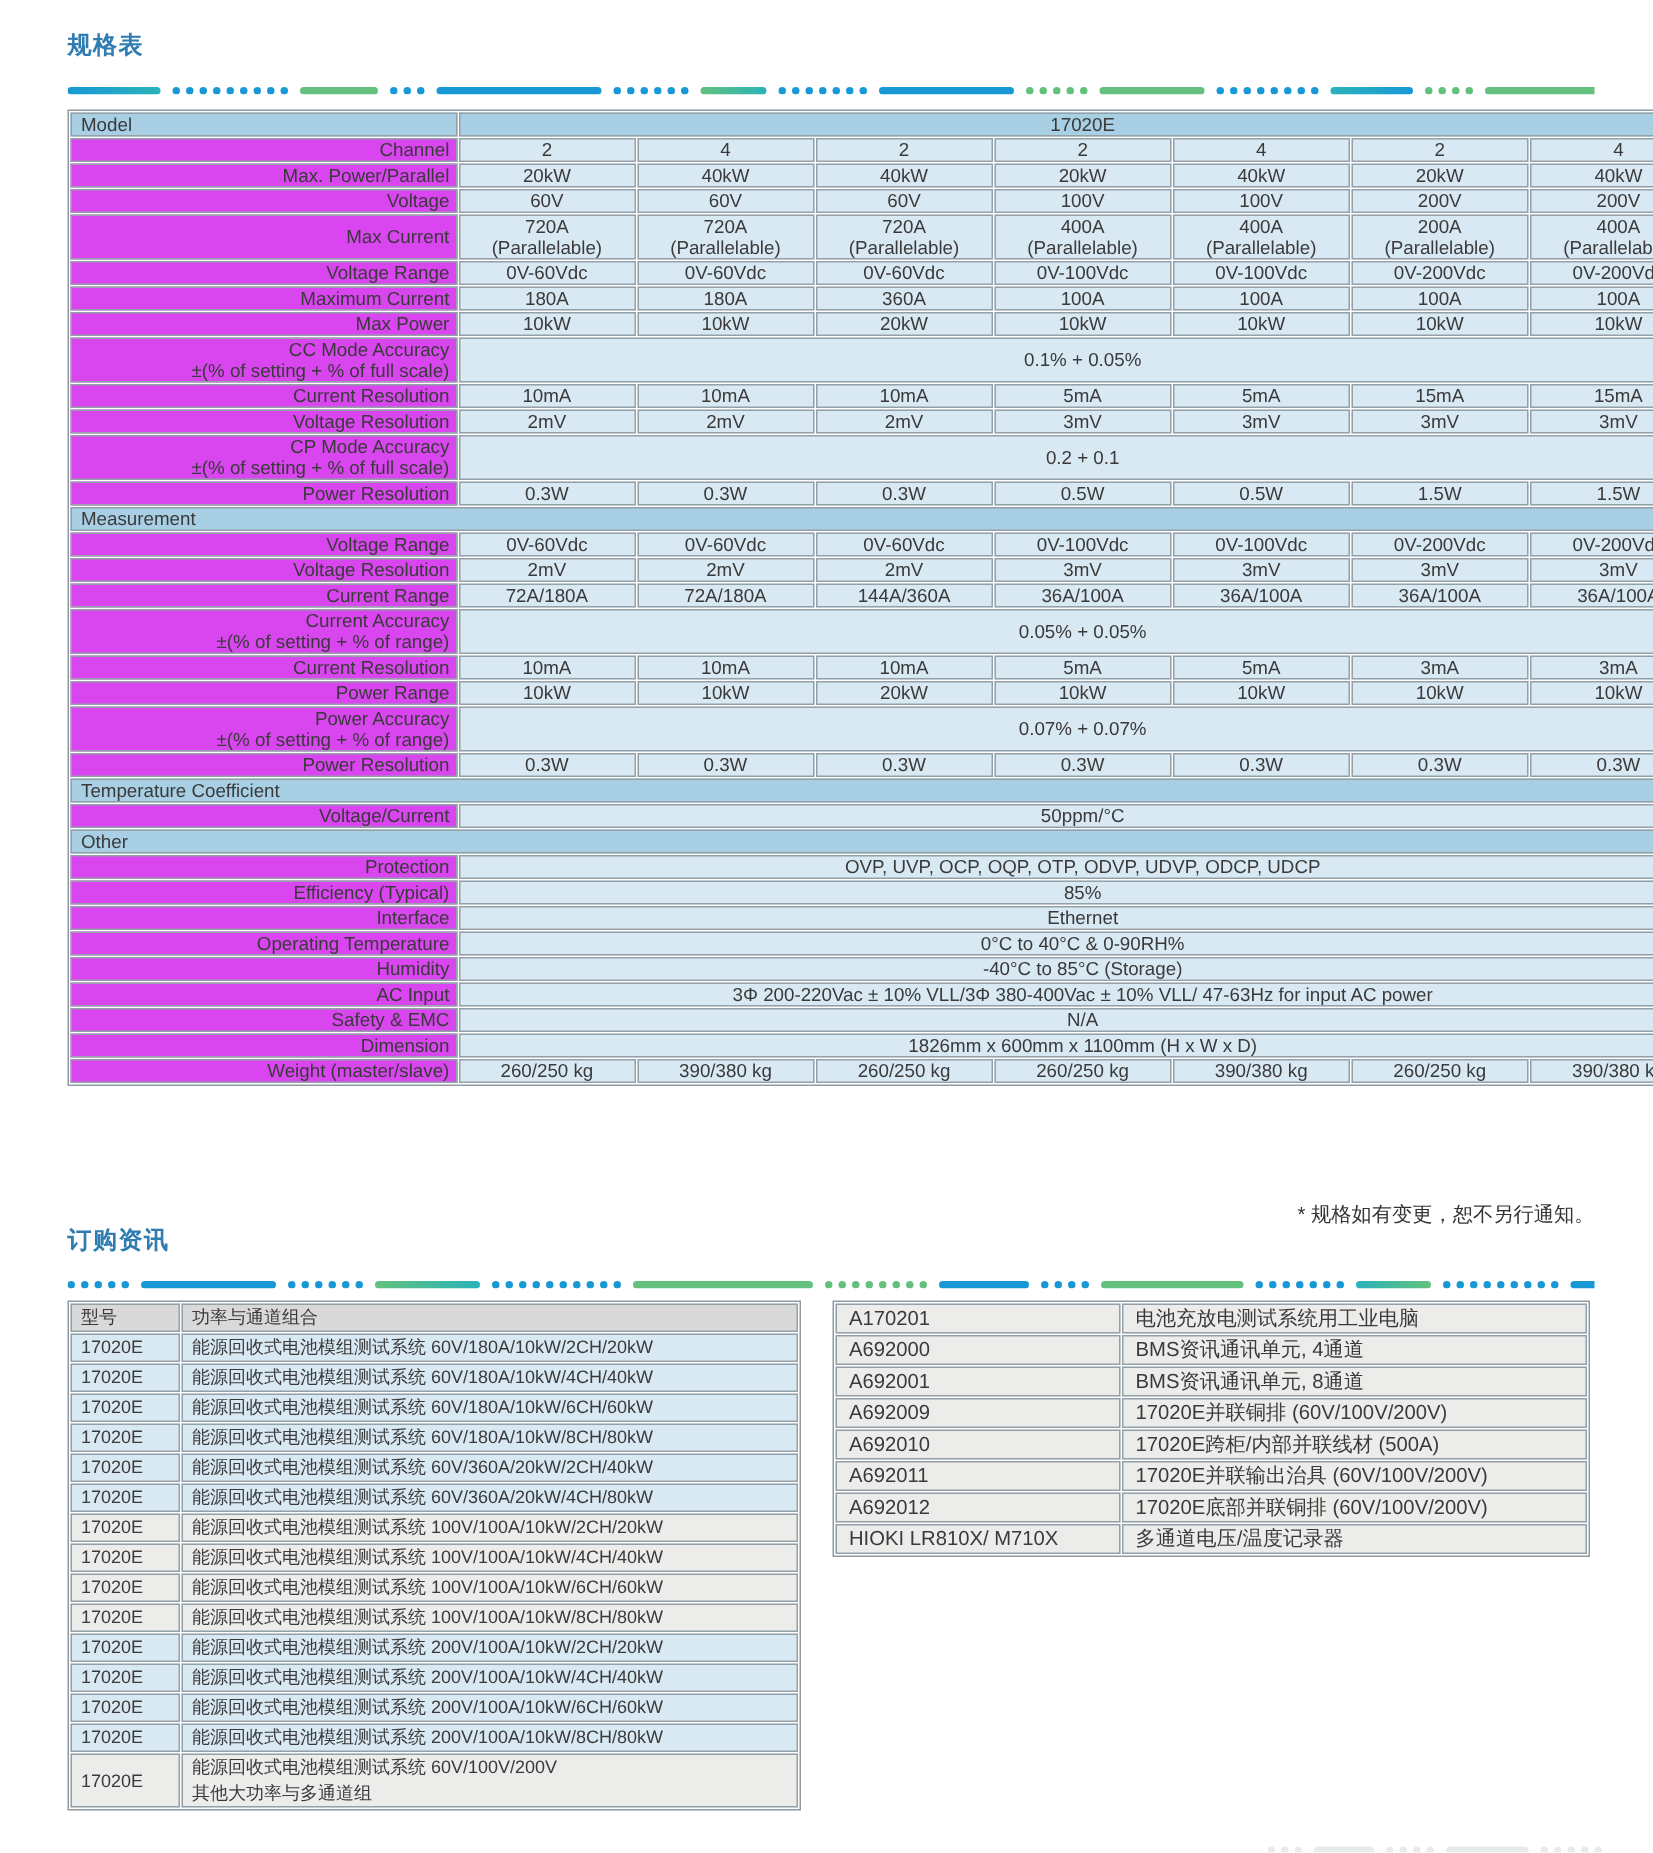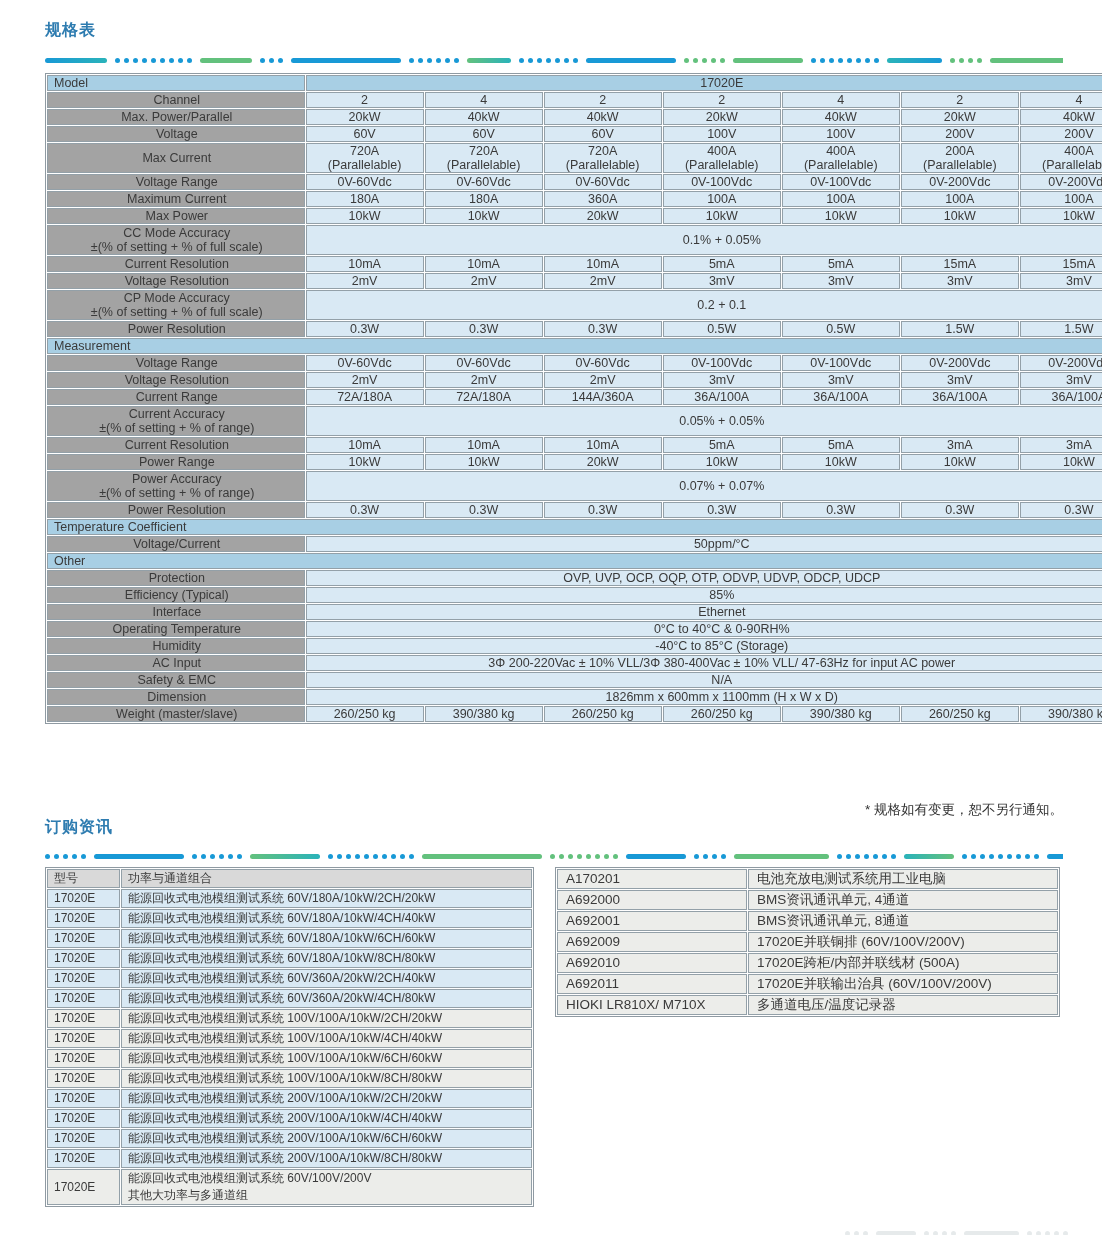--- a/index.html
+++ b/index.html
@@ -11,21 +11,21 @@
   .dots{display:flex;gap:4px;flex:none;}
   .dot{width:5px;height:5px;border-radius:50%;flex:none;}
 
   table{border-collapse:separate;border-spacing:1px;background:#fff;border:1px solid #8f9aa2;}
   td,th{box-sizing:border-box;border:1px solid #93a0a8;padding:0 4px;white-space:pre-line;
         font-weight:normal;vertical-align:middle;}
 
   
   #spec-table{position:absolute;left:45px;top:73px;width:1095px;table-layout:fixed;}
   #spec-table td{height:16px;font-size:12.5px;line-height:14px;}
-  #spec-table .lbl{text-align:center;background:#a3a3a3;padding-left:6px;}
+  #spec-table .lbl{text-align:right;background:#d946ef;padding-left:6px;}
   #spec-table .val{text-align:center;background:#d9e9f4;}
   #spec-table .sec{background:#a8cfe4;text-align:left;padding-left:6px;}
   #spec-table .secval{background:#a8cfe4;text-align:center;}
 
   .note{position:absolute;right:39px;top:801px;font-size:13.5px;color:#333;}
 
   
   #order-left{position:absolute;left:45px;top:867px;width:489px;table-layout:fixed;}
   #order-left td{height:19px;font-size:12px;line-height:17px;padding:0 6px;}
   #order-right{position:absolute;left:555px;top:867px;width:505px;table-layout:fixed;}
@@ -544,20 +544,24 @@
         </tr>
         <tr>
           <td>A692010</td>
           <td>17020E跨柜/内部并联线材 (500A)</td>
         </tr>
         <tr>
           <td>A692011</td>
           <td>17020E并联输出治具 (60V/100V/200V)</td>
         </tr>
         <tr>
+          <td>A692012</td>
+          <td>17020E底部并联铜排 (60V/100V/200V)</td>
+        </tr>
+        <tr>
           <td>HIOKI LR810X/ M710X</td>
           <td>多通道电压/温度记录器</td>
         </tr>
       </tbody>
   </table>
 
   <div id="bottom-decor" class="sep" style="left:845px;top:1230px;width:257px;">
       <span class="dots">
         <span class="dot" style="background: rgb(201, 210, 212);"></span>
         <span class="dot" style="background: rgb(201, 210, 212);"></span>

